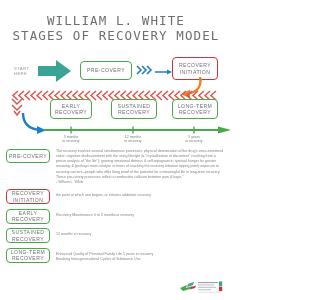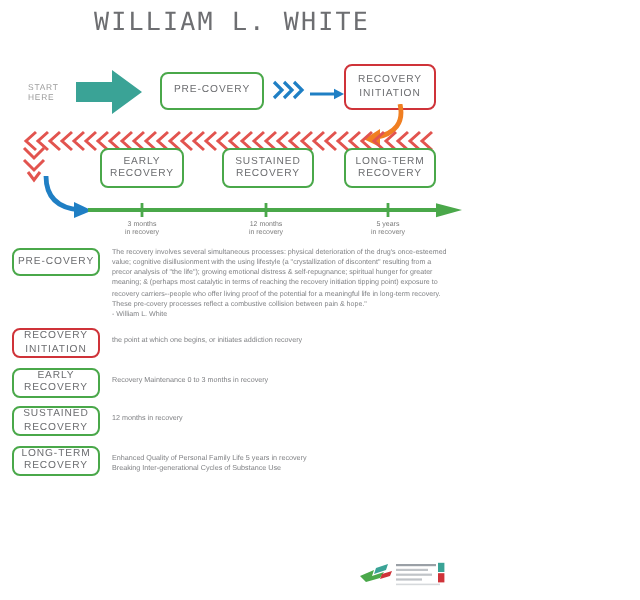--- a/index.html
+++ b/index.html
@@ -6,21 +6,21 @@
   body{
     width:232px;height:300px;
     background:#ffffff;
     font-family:"Liberation Sans", sans-serif;
     overflow:hidden;
     position:relative;
     color:#58595b;
   }
   
   .header{
-    padding-top:3px;
+    padding-top:13px;
     text-align:center;
   }
   .title-line{
     font-family:"DejaVu Sans Mono", monospace;
     font-size:12.5px;
     letter-spacing:1.1px;
     color:#6d6e71;
     line-height:15px;
     white-space:nowrap;
   }
@@ -151,20 +151,21 @@
     position:absolute;
     right:6px;bottom:5px;
     width:48px;height:16px;
   }
 </style>
 </head>
 <body>
 
 <div class="header">
   <div class="title-line">WILLIAM L. WHITE</div>
+  <div class="title-line">STAGES OF RECOVERY MODEL</div>
 </div>
 
 <div class="flow">
 
   <div class="start-label">
     <div>START</div>
     <div>HERE</div>
   </div>
 
   <svg class="big-arrow" viewBox="0 0 34 24">

